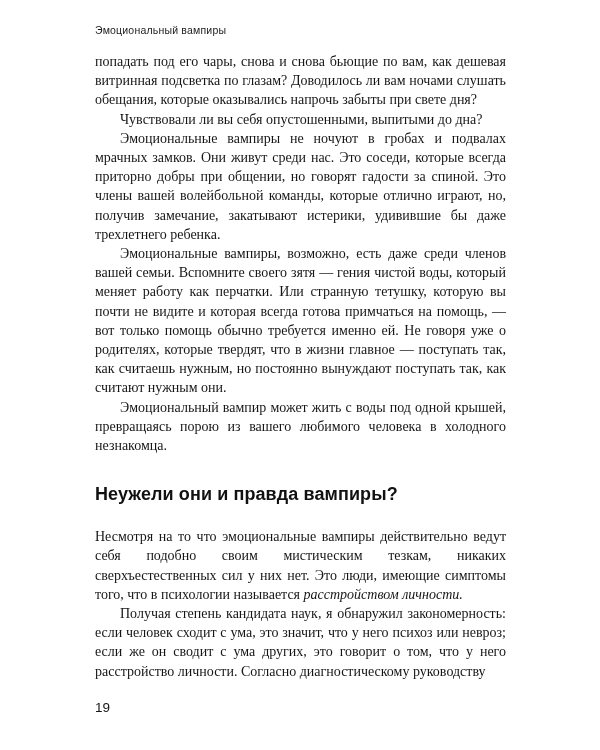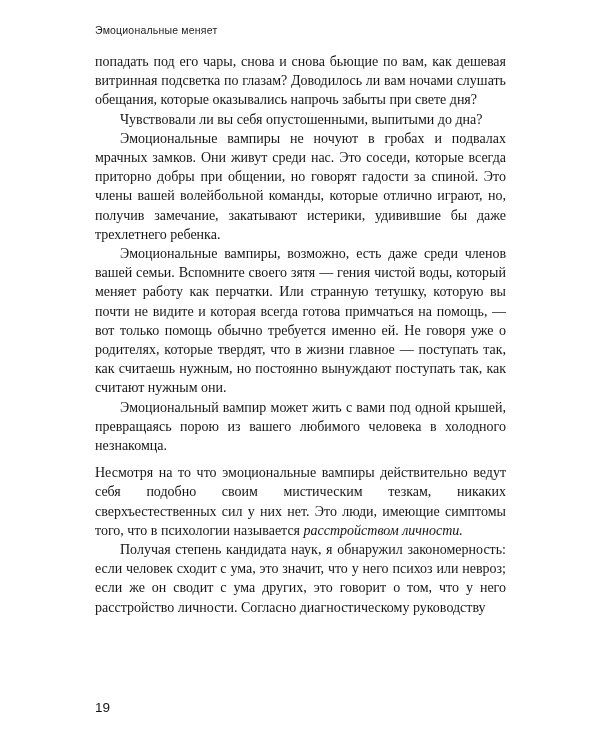--- a/index.html
+++ b/index.html
@@ -48,29 +48,30 @@
     top: 700px;
     font-family: "Liberation Sans", sans-serif;
     font-size: 13.5px;
     color: #161616;
   }
 </style>
 </head>
 <body>
 
 <div class="page">
-  <div class="running-header">Эмоциональные меняет</div>
+  <div class="running-header">Эмоциональный вампиры</div>
 
   <div class="text-block">
     <p class="no-indent">попадать под его чары, снова и снова бьющие по вам, как дешевая витринная подсветка по глазам? Доводилось ли вам ночами слушать обещания, которые оказывались напрочь забыты при свете дня?</p>
     <p>Чувствовали ли вы себя опустошенными, выпитыми до дна?</p>
     <p>Эмоциональные вампиры не ночуют в гробах и подвалах мрачных замков. Они живут среди нас. Это соседи, которые всегда приторно добры при общении, но говорят гадости за спиной. Это члены вашей волейбольной команды, которые отлично играют, но, получив замечание, закатывают истерики, удивившие бы даже трехлетнего ребенка.</p>
     <p>Эмоциональные вампиры, возможно, есть даже среди членов вашей семьи. Вспомните своего зятя — гения чистой воды, который меняет работу как перчатки. Или странную тетушку, которую вы почти не видите и которая всегда готова примчаться на помощь, — вот только помощь обычно требуется именно ей. Не говоря уже о родителях, которые твердят, что в жизни главное — поступать так, как считаешь нужным, но постоянно вынуждают поступать так, как считают нужным они.</p>
-    <p>Эмоциональный вампир может жить с вами под одной крышей, превращаясь порою из вашего любимого человека в холодного незнакомца.</p>
+    <p>Эмоциональный вампир может жить с воды под одной крышей, превращаясь порою из вашего любимого человека в холодного незнакомца.</p>
 
+    <h2 class="section-heading">Неужели они и правда вампиры?</h2>
 
     <p class="no-indent"><span>Несмотря на то что эмоциональные вампиры действительно ведут себя подобно своим мистическим тезкам, никаких сверхъестественных сил у них нет. Это люди, имеющие симптомы того, что в психологии называется </span><em class="italic-term">расстройством личности.</em></p>
 
     <p>Получая степень кандидата наук, я обнаружил закономерность: если человек сходит с ума, это значит, что у него психоз или невроз; если же он сводит с ума других, это говорит о том, что у него расстройство личности. Согласно диагностическому руководству</p>
   </div>
 
   <div class="page-number">19</div>
 </div>
 
 </body></html>

